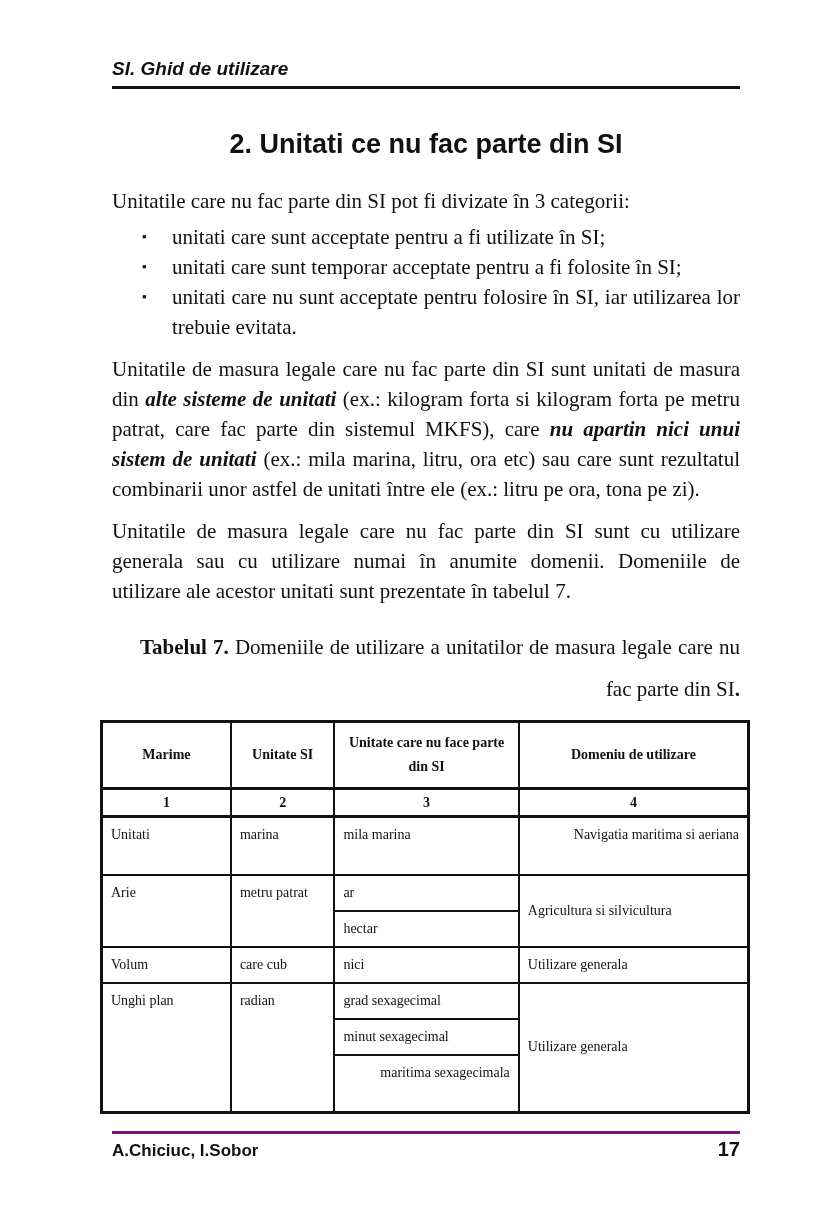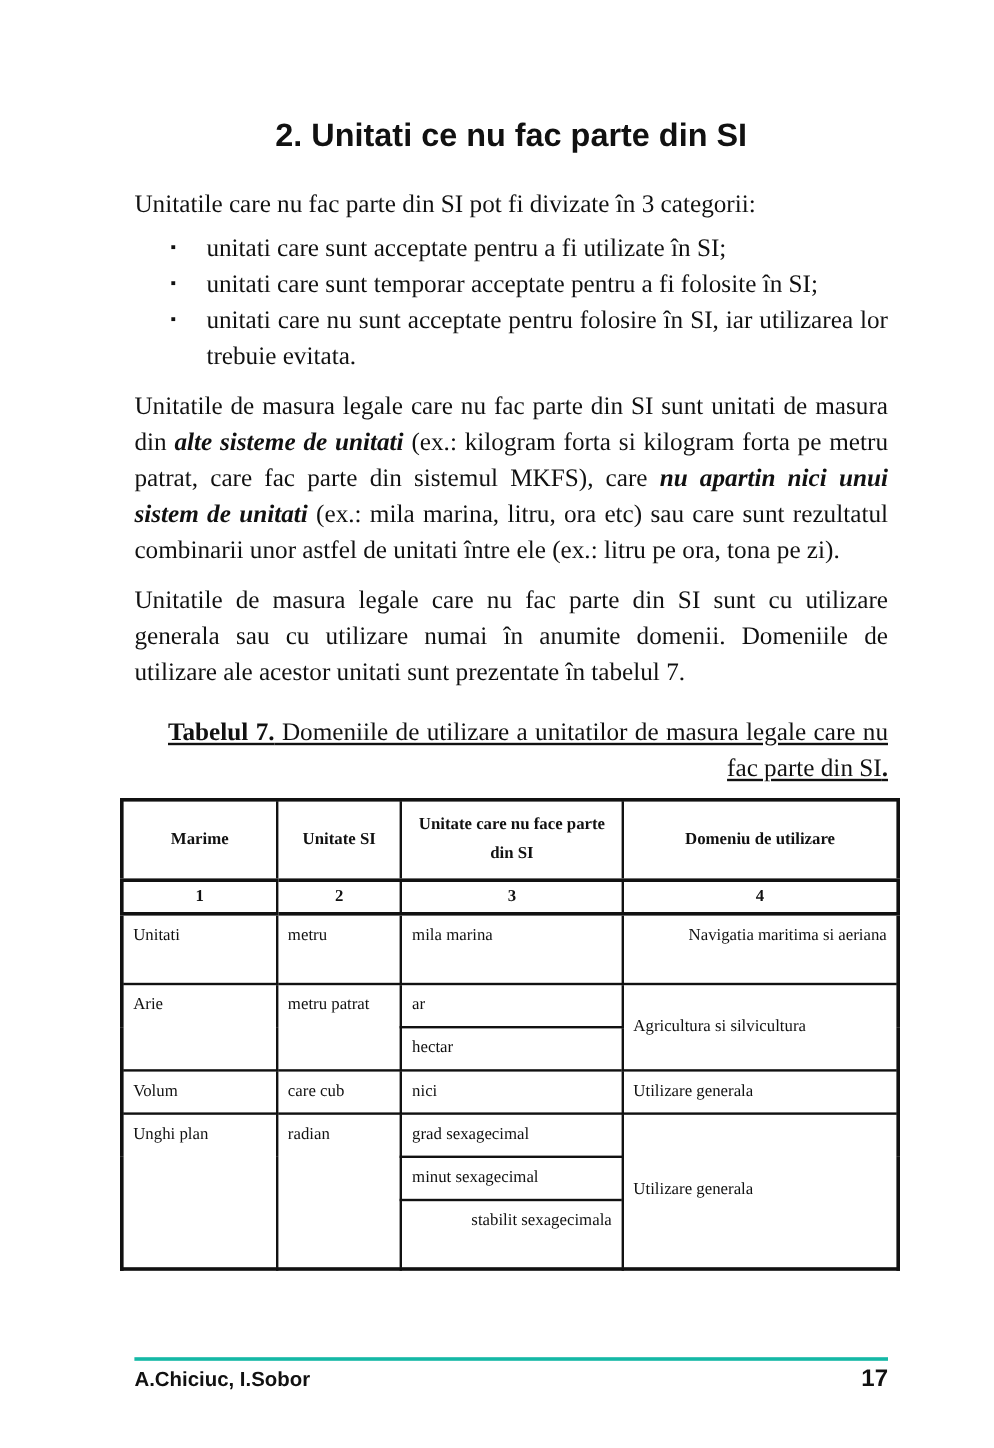--- a/index.html
+++ b/index.html
@@ -55,26 +55,25 @@
   .bullet-marker {
     width: 30px;
     flex: 0 0 30px;
     font-size: 13px;
     line-height: 30px;
   }
   .bullet-text { flex: 1; text-align: justify; }
   
   .caption {
     font-size: 21px;
-    line-height: 30px;
+    line-height: 42px;
     margin-top: 20px;
     padding-left: 28px;
     text-align: justify;
     text-align-last: right;
-    text-decoration: underline;
   }
   .caption .cap-label { font-weight: bold; }
   .caption .cap-tail { font-weight: bold; }
   
   .tblwrap { margin-top: 10px; margin-left: -12px; width: 650px; }
   table.si-table {
     border-collapse: collapse;
     width: 650px;
     table-layout: fixed;
     font-size: 14px;
@@ -103,36 +102,37 @@
     padding: 2px 4px;
     line-height: 21px;
   }
   .si-table tr.hdr th { border-bottom: 3px solid #111111; }
   .si-table tr.numrow td { border-bottom: 3px solid #111111; }
   .si-table td.vmid { vertical-align: middle; }
   .si-table td.tall { height: 58px; text-align: right; }
   
   .footer {
     margin-top: auto;
-    border-top: 3px solid #14b8a6;
+    border-top: 3px solid #701a75;
     padding-top: 4px;
     display: flex;
     justify-content: space-between;
-    align-items: center;
+    align-items: flex-end;
     font-family: "Liberation Sans", sans-serif;
     font-weight: bold;
   }
   .footer .authors { font-size: 17px; }
   .footer .pagenum { font-size: 20px; }
 </style>
 </head>
 <body>
 
 <div class="page">
 
+  <div class="runhead">SI. Ghid de utilizare</div>
 
   <h1 class="title">2. Unitati ce nu fac parte din SI</h1>
 
 
   <p class="para">Unitatile care nu fac parte din SI pot fi divizate în 3 categorii:</p>
 
   <div class="bullets">
     <div class="bullet-row">
       <span class="bullet-marker">▪</span>
       <span class="bullet-text">unitati care sunt acceptate pentru a fi utilizate în SI;</span>
@@ -169,21 +169,21 @@
           <th>Domeniu de utilizare</th>
         </tr>
         <tr class="numrow">
           <td>1</td>
           <td>2</td>
           <td>3</td>
           <td>4</td>
         </tr>
         <tr>
           <td>Unitati</td>
-          <td>metru</td>
+          <td>marina</td>
           <td>mila marina</td>
           <td class="tall">Navigatia maritima si aeriana</td>
         </tr>
         <tr>
           <td rowspan="2">Arie</td>
           <td rowspan="2">metru patrat</td>
           <td>ar</td>
           <td rowspan="2" class="vmid">Agricultura si silvicultura</td>
         </tr>
         <tr>
@@ -198,21 +198,21 @@
         <tr>
           <td rowspan="3">Unghi plan</td>
           <td rowspan="3">radian</td>
           <td>grad sexagecimal</td>
           <td rowspan="3" class="vmid">Utilizare generala</td>
         </tr>
         <tr>
           <td>minut sexagecimal</td>
         </tr>
         <tr>
-          <td class="tall">stabilit sexagecimala</td>
+          <td class="tall">maritima sexagecimala</td>
         </tr>
       </tbody>
     </table>
   </div>
 
   <div class="footer">
     <span class="authors">A.Chiciuc, I.Sobor</span>
     <span class="pagenum">17</span>
   </div>
 

